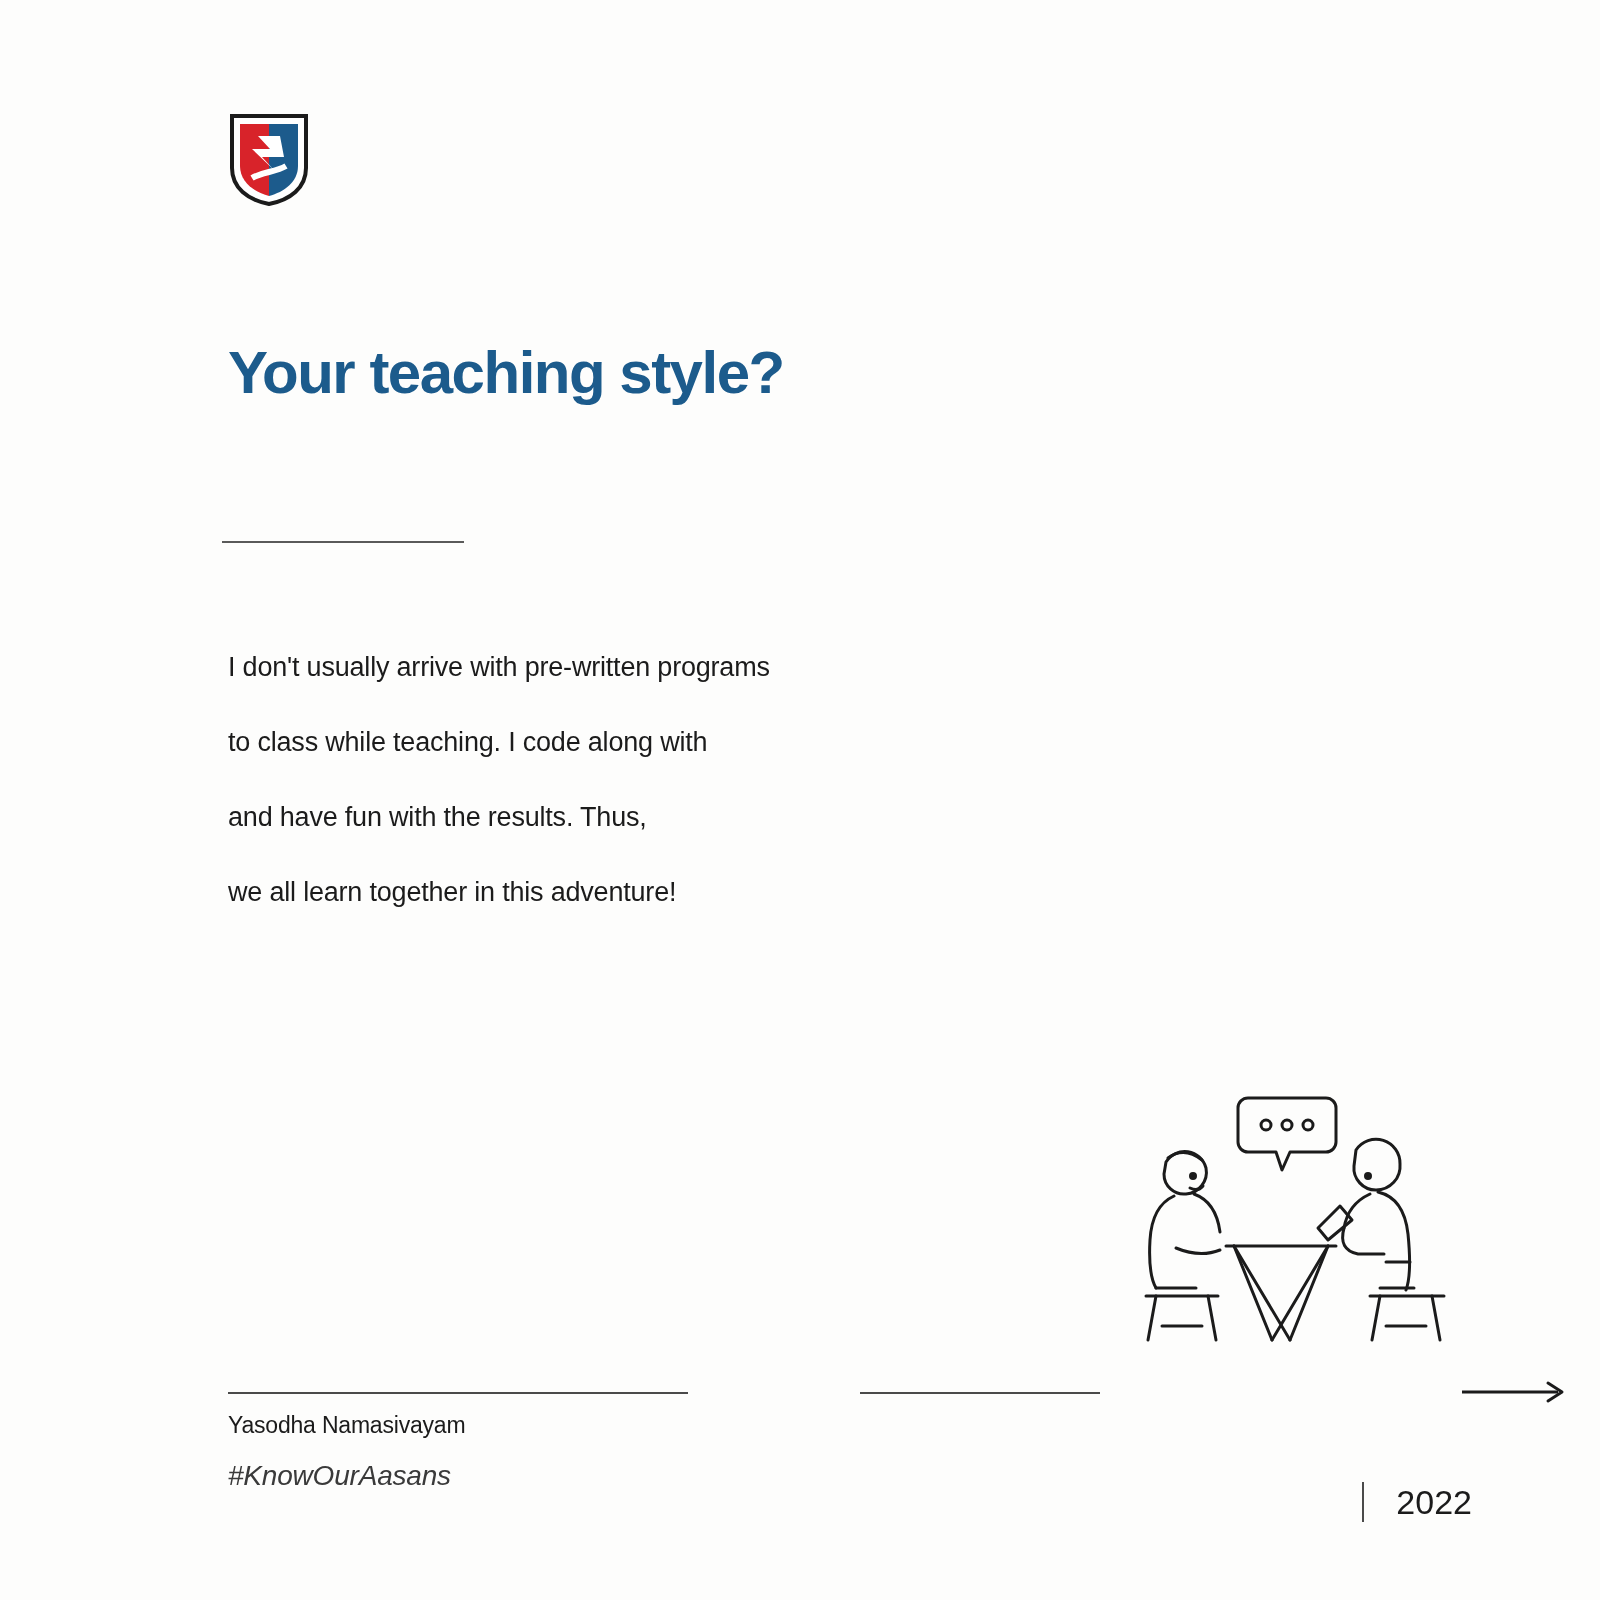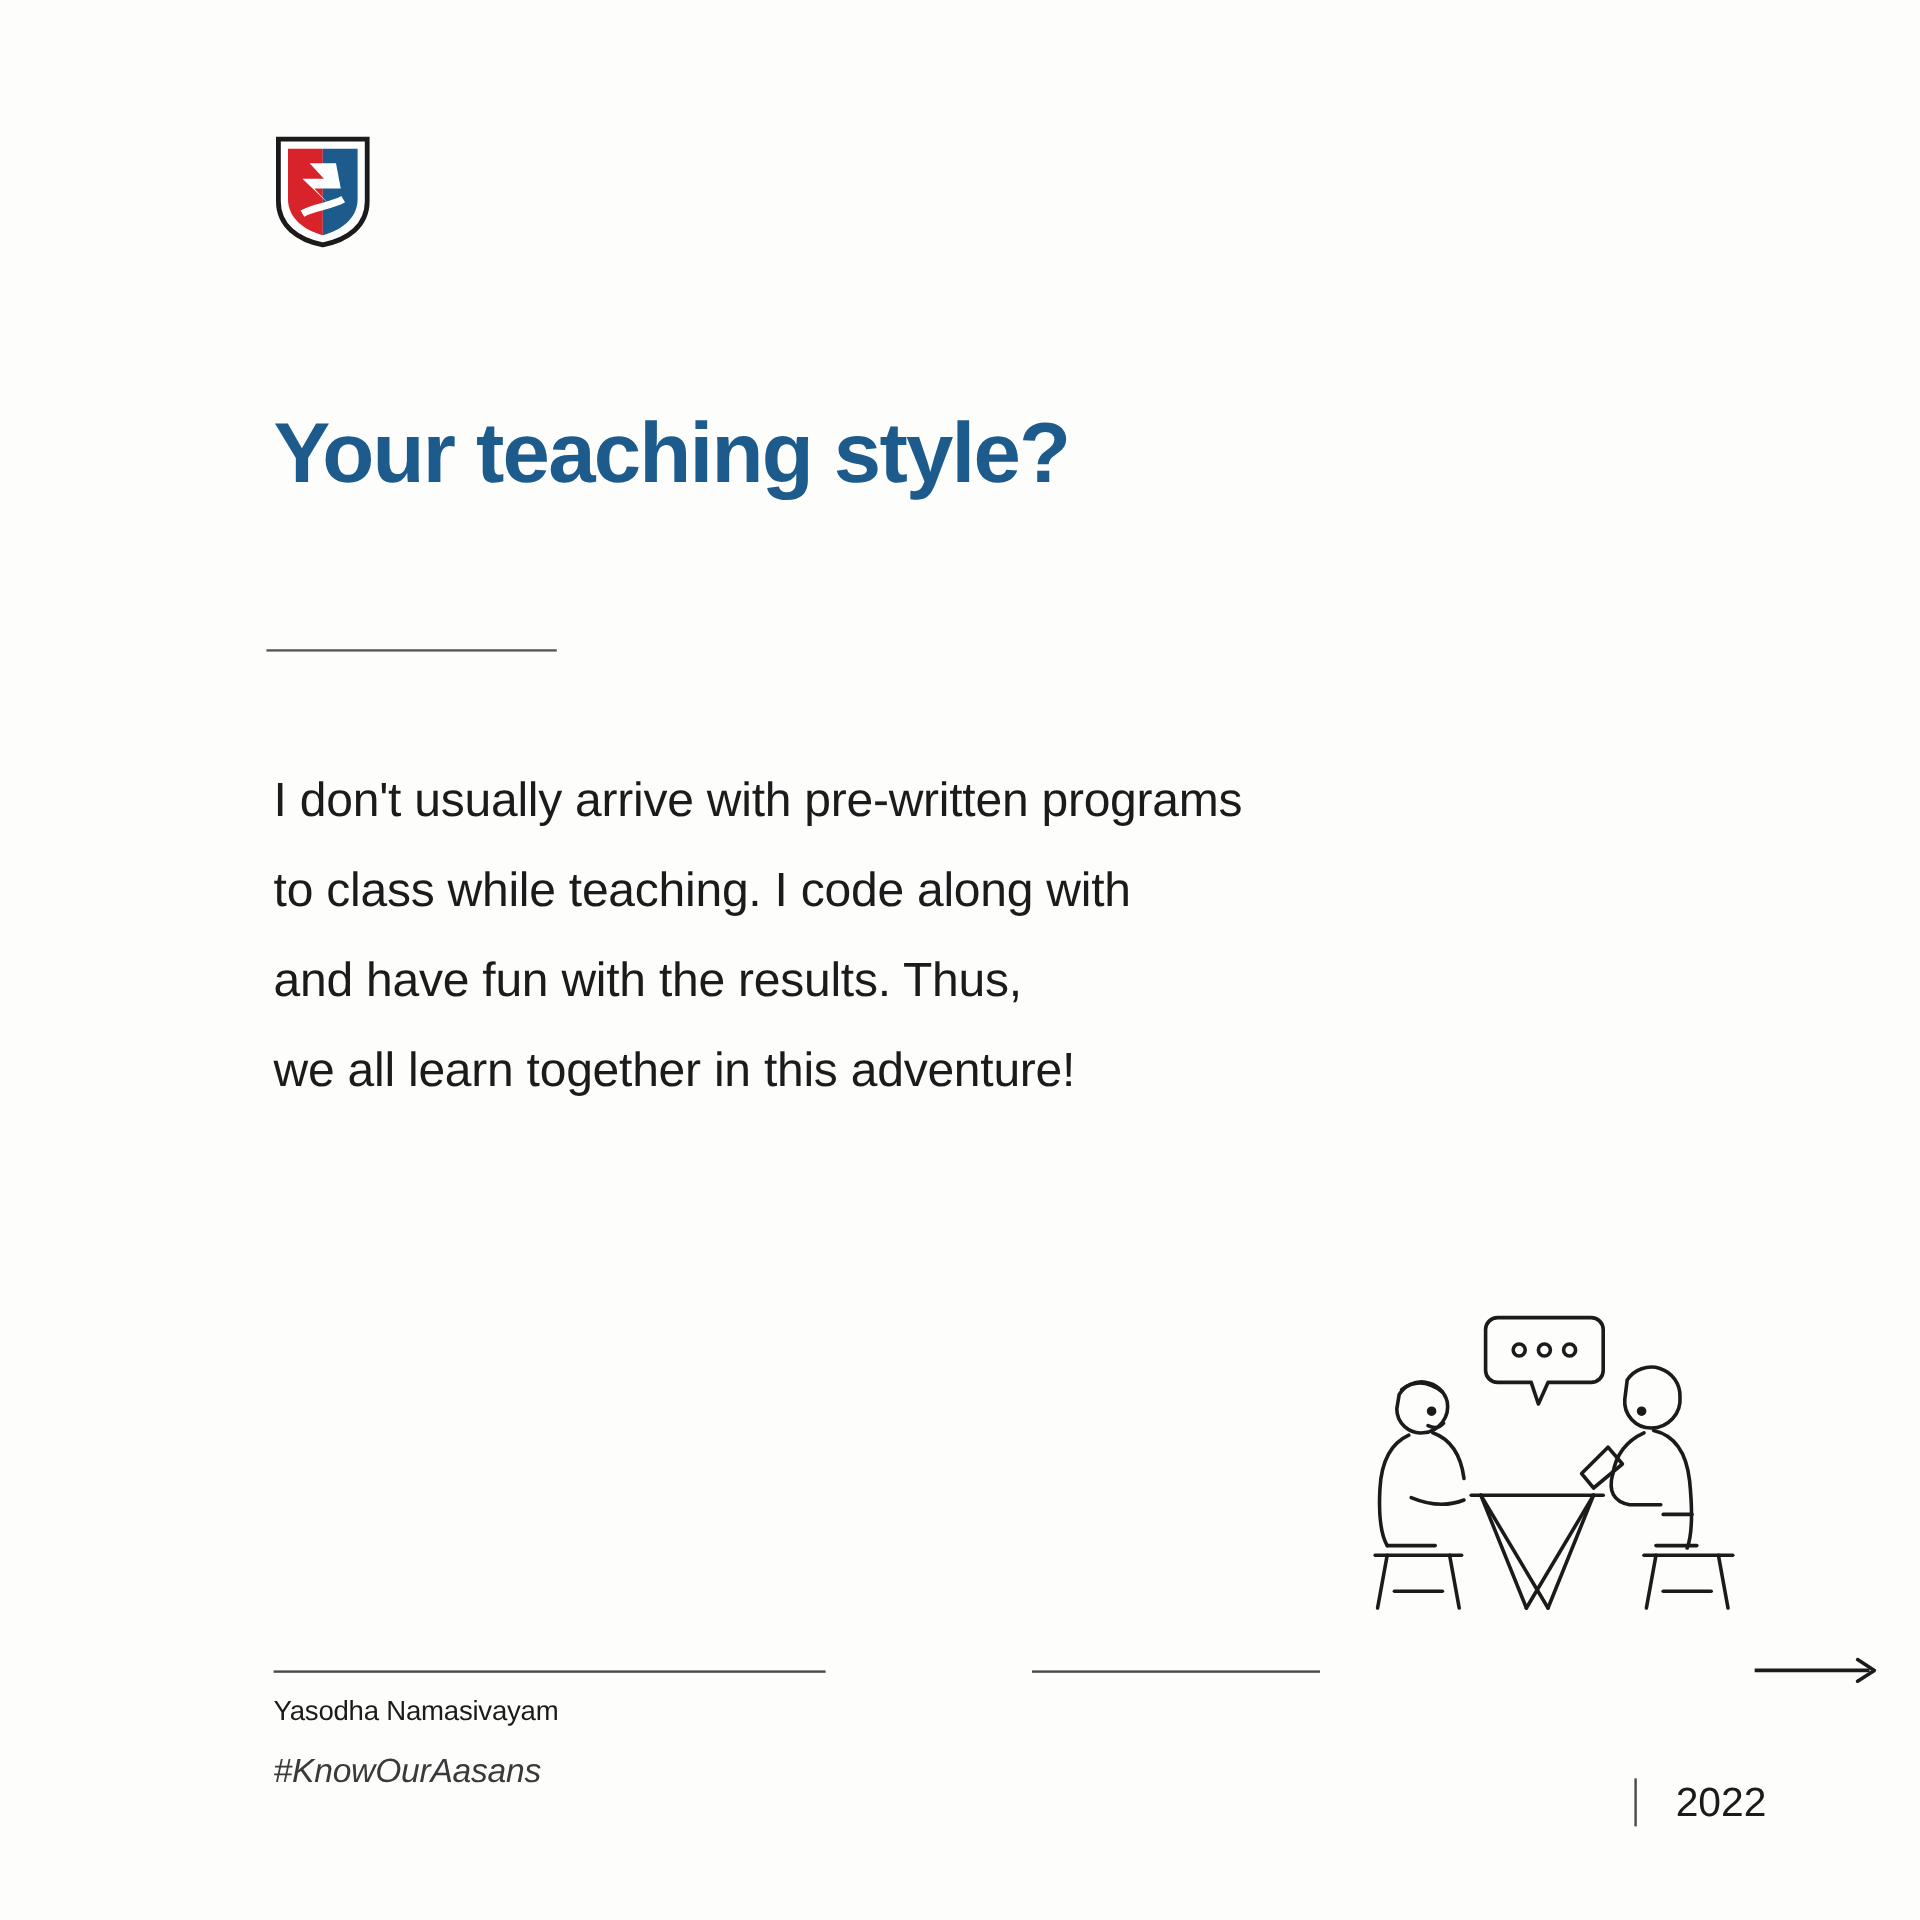--- a/index.html
+++ b/index.html
@@ -30,21 +30,21 @@
     width: 82px;
     height: 96px;
   }
 
   
   .title {
     position: absolute;
     left: 228px;
     top: 340px;
     width: 1100px;
-    font-size: 71px;
+    font-size: 60px;
     line-height: 1.1;
     font-weight: bold;
     color: #1c5b8c;
     letter-spacing: -1.5px;
   }
 
   
   .rule-title {
     position: absolute;
     left: 222px;
@@ -53,21 +53,21 @@
     height: 0;
     border-top: 2px solid #5a5a5a;
   }
 
   
   .body-text {
     position: absolute;
     left: 228px;
     top: 630px;
     width: 1100px;
-    font-size: 40px;
+    font-size: 27px;
     line-height: 75px;
     color: #1b1b1b;
     letter-spacing: -0.2px;
   }
   .body-text .line { display: block; white-space: nowrap; }
 
   
   .illustration {
     position: absolute;
     left: 1130px;

